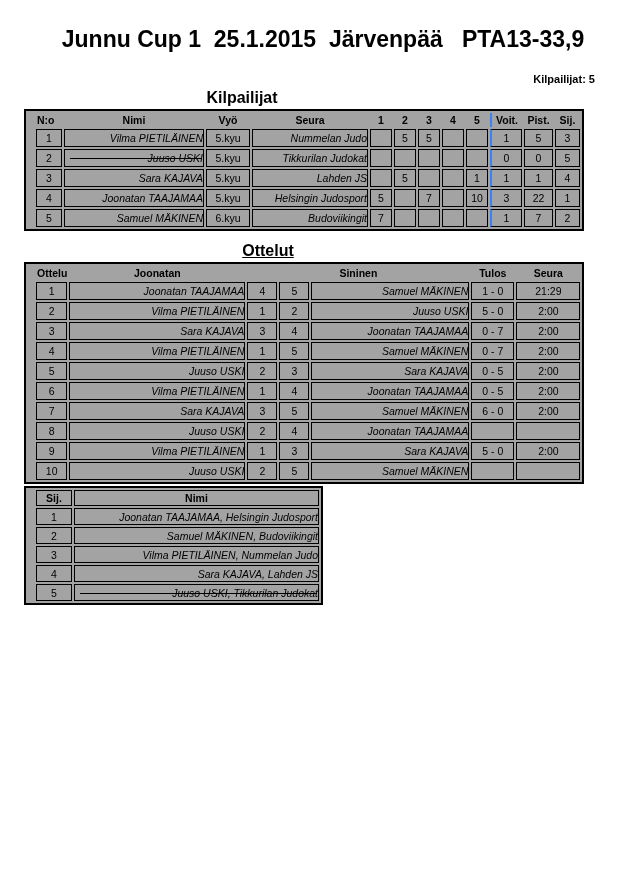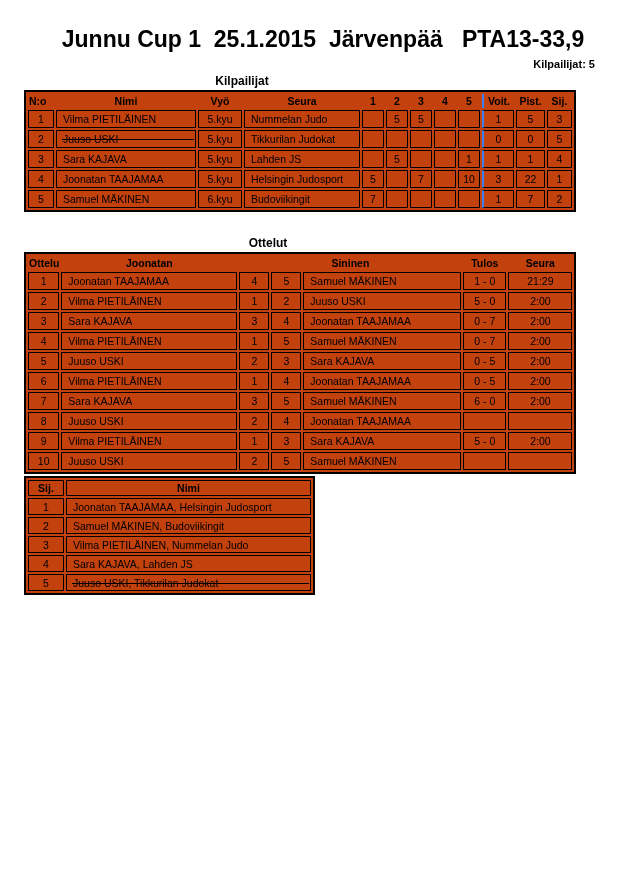--- a/index.html
+++ b/index.html
@@ -9,51 +9,52 @@
     color:#000;
   }
   .page { position:relative; width:630px; height:891px; overflow:hidden; background:#fff; }
 
   .title {
     margin:26px 0 0 0;
     font-size:23px; font-weight:bold;
     text-align:center; white-space:pre;padding-left:16px;
   }
   .count-label {
-    margin-top:5px; padding-right:35px;
+    margin-top:20px; padding-right:35px;
     text-align:right; font-size:11px; font-weight:bold;
   }
   .section-heading {
-    font-size:12px; font-weight:bold; text-align:center;
+    font-size:16px; font-weight:bold; text-align:center;
   }
   .h-kilpailijat { width:484px; margin:4px 0 0 0; }
-  .h-ottelut    { width:536px; margin:24px 0 0 0; }
+  .h-ottelut    { width:536px; margin:11px 0 0 0;text-decoration:underline; }
   .h-tulokset   { width:336px; margin:15px 0 0 0; }
 
   table {
     border-collapse:separate; border-spacing:2px;
     border:2px solid #000;
     table-layout:fixed;
     margin:2px 0 0 24px;
-    background:#c2410c;
+    background:#a3a3a3;
+    padding-left:8px;
   }
   th, td {
     font-size:10.5px; padding:0;
     vertical-align:middle; white-space:nowrap; overflow:visible;
     text-align:center;
   }
   th { font-weight:bold; border:none; height:14px; }
   td { border:1px solid #000; }
   .t1 td { height:16px; }
   .t2 td { height:16px; }
   .t3 td { height:15px; }
   .t3 th { border:1px solid #000; }
 
   .al { text-align:left; padding-left:1px; }   
-  .cl { text-align:left; padding-left:6px; }   
+  .cl { text-align:right; padding-left:6px;font-style:italic; }   
 
   .sep { border-left:2px solid #3b82f6; }         
 
   .strike { position:relative; }
   .strike::after {
     content:""; position:absolute;
     left:5px; right:1px; top:52%; height:0;
     border-top:1px solid #000;
   }
 </style>

